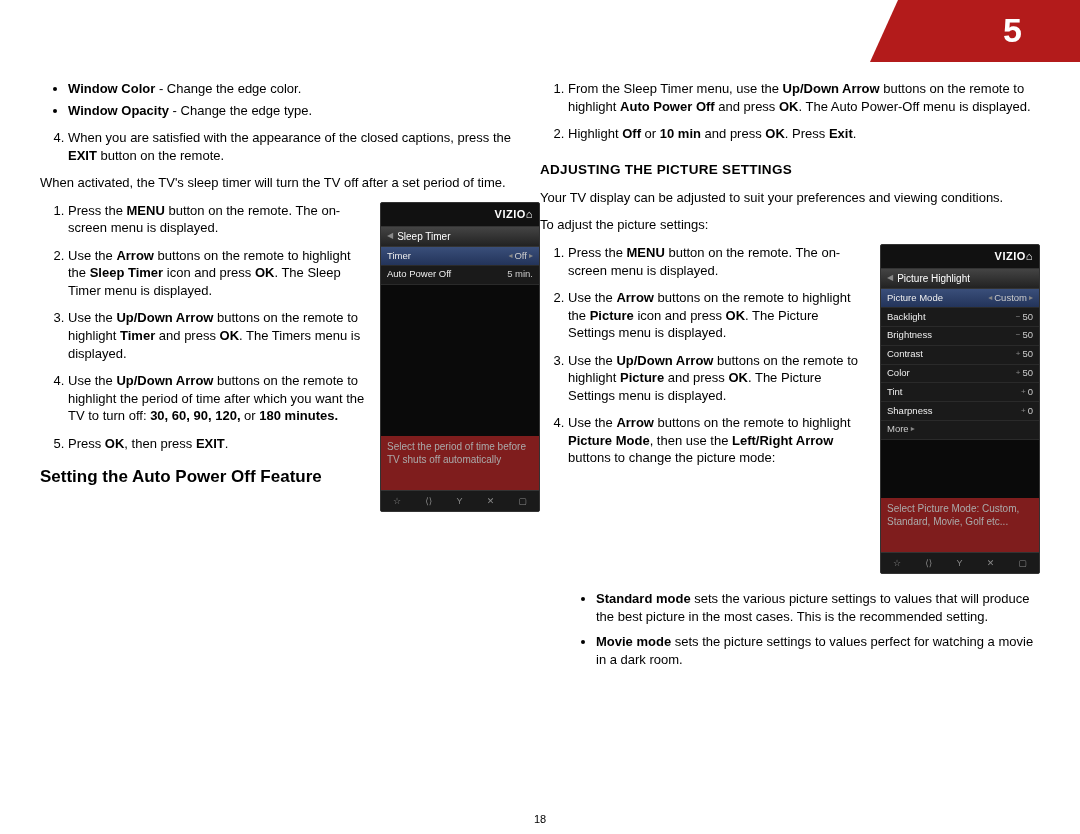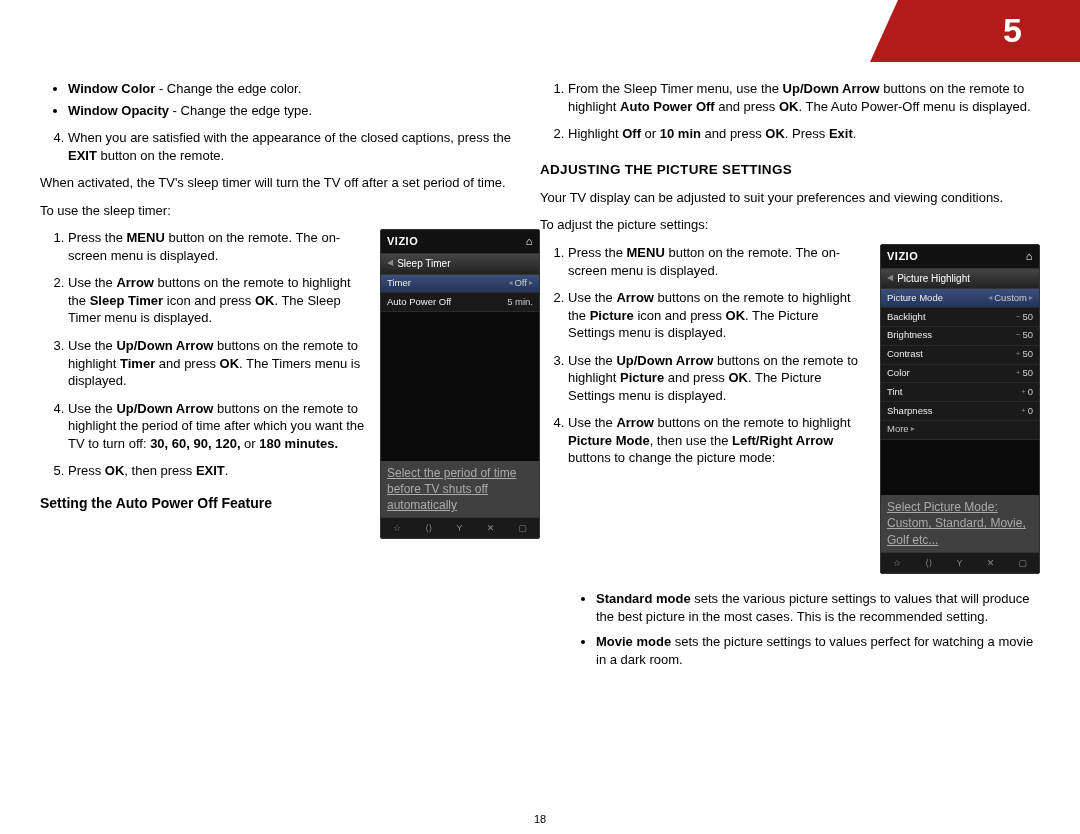--- a/index.html
+++ b/index.html
@@ -38,39 +38,39 @@
     display: flex;
   }
   .col { flex: 1; }
   .bullets { padding-left: 28px; margin-bottom: 10px; }
   .bullets li { margin-bottom: 4px; list-style: disc; }
   .numlist { padding-left: 28px; margin-bottom: 10px; }
   .numlist > li { margin-bottom: 10px; list-style-type: decimal; }
   .sublist { padding-left: 28px; margin-top: 8px;}
   .sublist li { list-style: disc; margin-bottom: 8px;}
   h2 { font-size: 13.5px; font-weight: bold; text-transform: uppercase; letter-spacing: 0.3px; margin: 18px 0 10px 0; }
-  h3 { font-size: 14px; font-weight: bold; margin: 14px 0 6px 0; }
+  h3 { font-size: 17px; font-weight: bold; margin: 14px 0 6px 0; }
   p { margin-bottom: 10px; }
   .float-screen {
     float: right;
     width: 160px;
     margin-left: 12px;
     margin-bottom: 10px;
     background: #111;
     border: 1px solid #333;
     border-radius: 2px;
     color: #eee;
     font-size: 9px;
     display: flex;
     flex-direction: column;
   }
   .sc-head {
     padding: 4px 6px;
     display:flex;
-    justify-content: space-between;
+    justify-content: flex-end;
     align-items: center;
     font-weight: bold;
     font-size: 11px;
     letter-spacing: 0.5px;
     color:#fff;
     border-bottom:1px solid #333;
   }
   .sc-sub {
     padding: 3px 6px;
     background: linear-gradient(#444,#222);
@@ -86,21 +86,21 @@
     justify-content: space-between;
     align-items:center;
     padding: 2.5px 6px;
     border-bottom: 1px solid #2a2a2a;
     font-size:9.5px;
     background:#1a1a1a;
   }
   .sc-row.sel { background: linear-gradient(#3a4f7a,#23345a); }
   .sc-row .val { color:#ccc; display:flex; align-items:center; gap:2px;}
   .sc-spacer { flex:1; min-height: 40px; background:#0a0a0a;}
-  .sc-hint { padding:4px 6px; font-size:12px; color:#aaa; background:#404040; min-height:54px;text-decoration:underline;}
+  .sc-hint { padding:4px 6px; font-size:10px; color:#aaa; background:#7f1d1d; min-height:54px;}
   .sc-toolbar { display:flex; justify-content:space-around; padding:4px 0; background:#1a1a1a; border-top:1px solid #333;}
   .sc-toolbar span { color:#888; font-size:9px;}
   .tri { font-size:8px; color:#888;}
   .pagenum { position:absolute; bottom:7px; left:0; right:0; text-align:center; font-size:11px; color:#000;}
   .sc-screen2 { height: 330px; }
   .sc-screen1 { height: 310px; }
 </style>
 </head>
 <body>
 
@@ -113,21 +113,20 @@
   <div class="col">
     <ul class="bullets">
       <li><b>Window Color</b><span> - Change the edge color.</span></li>
       <li><b>Window Opacity</b><span> - Change the edge type.</span></li>
     </ul>
     <ol class="numlist" start="4">
       <li><span>When you are satisfied with the appearance of the closed captions, press the </span><b>EXIT</b><span> button on the remote.</span></li>
     </ol>
 
     <p>When activated, the TV's sleep timer will turn the TV off after a set period of time.</p>
-    <p>To use the sleep timer:</p>
 
     <div class="float-screen sc-screen1">
       <div class="sc-head">
         <span>VIZIO</span>
         <span>⌂</span>
       </div>
       <div class="sc-sub">
         <span class="tri">◀</span>
         <span>Sleep Timer</span>
       </div>

